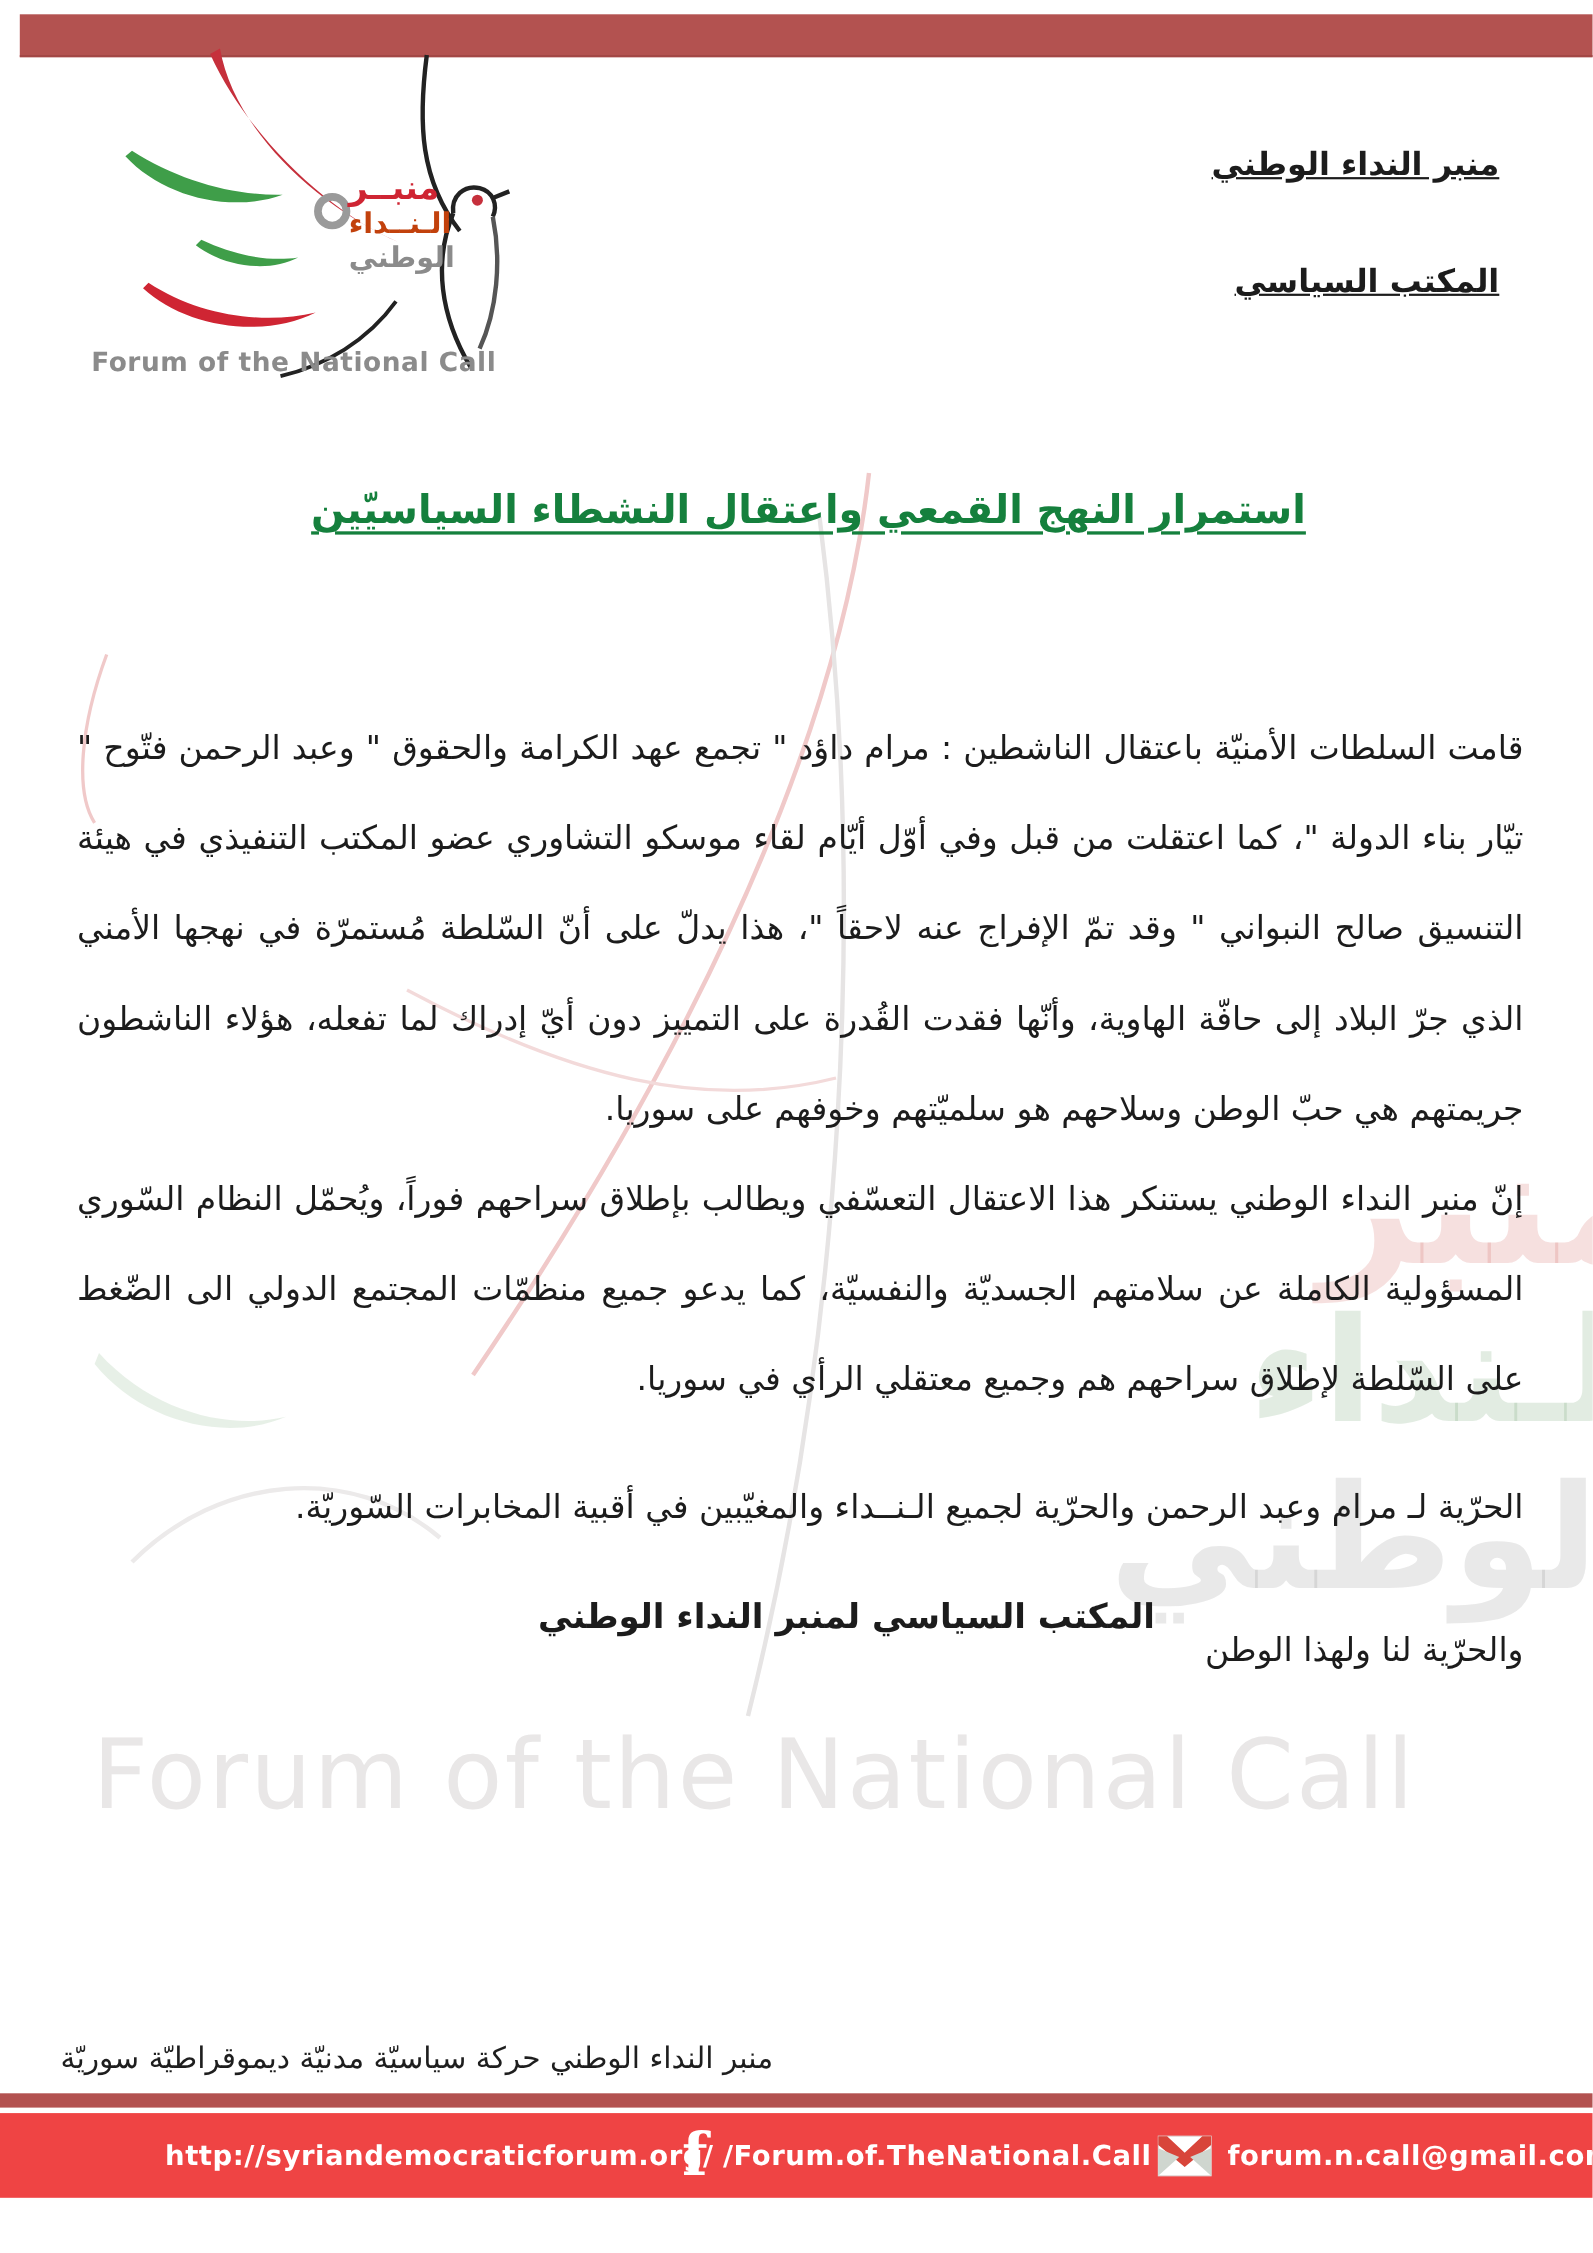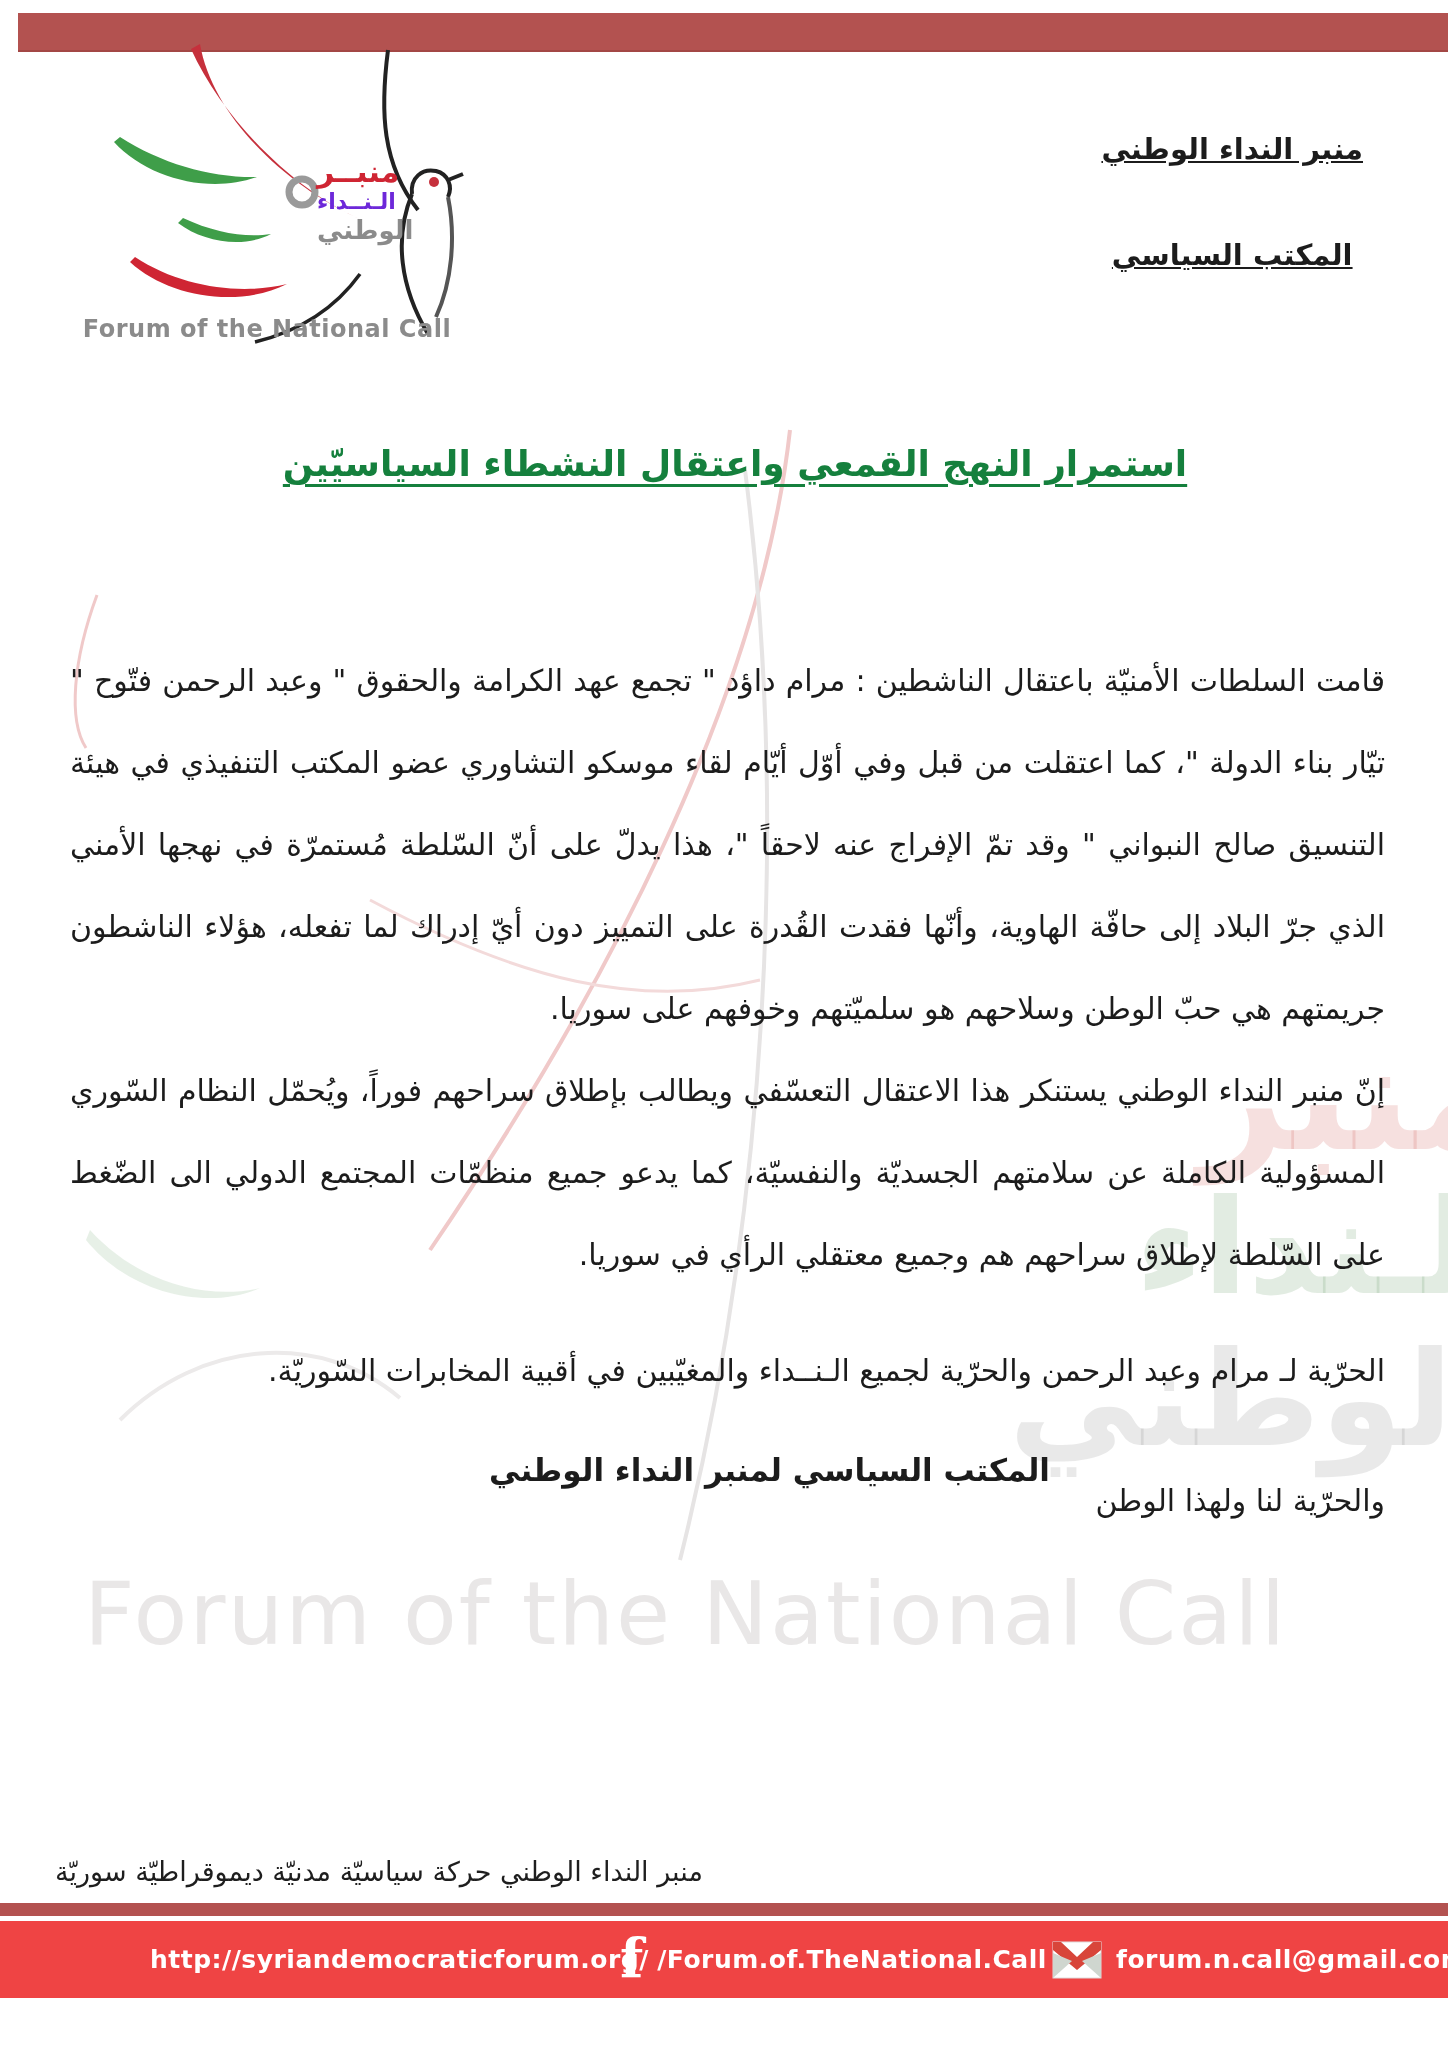--- a/index.html
+++ b/index.html
@@ -10,25 +10,25 @@
   
   .top-bar {
     position:absolute; top:13px; left:18px; right:0; height:37px;
     background:#b35250; border-bottom:2px solid #a34745;
   }
   
   .logo { position:absolute; left:50px; top:42px; width:430px; height:305px; }
   .logo svg { position:absolute; left:0; top:0; }
   .logo-words { position:absolute; right:8px; top:112px; width:155px; font-weight:bold; line-height:1.18; }
   .logo-w1 { color:#cf2533; font-size:30px; }
-  .logo-w2 { color:#6d28d9; font-size:22px; }
+  .logo-w2 { color:#c2410c; font-size:26px; }
   .logo-w3 { color:#8b8b8b; font-size:26px; }
   .logo-en { position:absolute; bottom:4px; left:8px; right:4px; text-align:center; color:#8b8b8b; font-size:24px; font-weight:bold; letter-spacing:0.5px; }
   
-  .header-right { position:absolute; top:132px; right:85px; text-align:center; direction:rtl; }
+  .header-right { position:absolute; top:132px; right:85px; text-align:right; direction:rtl; }
   .header-right .h-line { font-size:29px; font-weight:bold; text-decoration:underline; }
   .header-right .h-line + .h-line { margin-top:72px; }
   
   .title-block { position:absolute; top:443px; left:0; right:0; text-align:center; direction:rtl; color:#15803d; font-weight:bold;padding-left:22px; }
   .title-line1 { font-size:36px; text-decoration:underline; text-underline-offset:8px; }
   .title-line2 { font-size:38px; margin-top:18px; text-decoration:underline; text-underline-offset:8px; }
   
   .body-text { position:absolute; top:640px; left:70px; right:63px; direction:rtl; font-size:30px; line-height:82px; text-align:justify; }
   .body-text p { margin:0; }
   .para-3 { margin-top:34px !important; }

